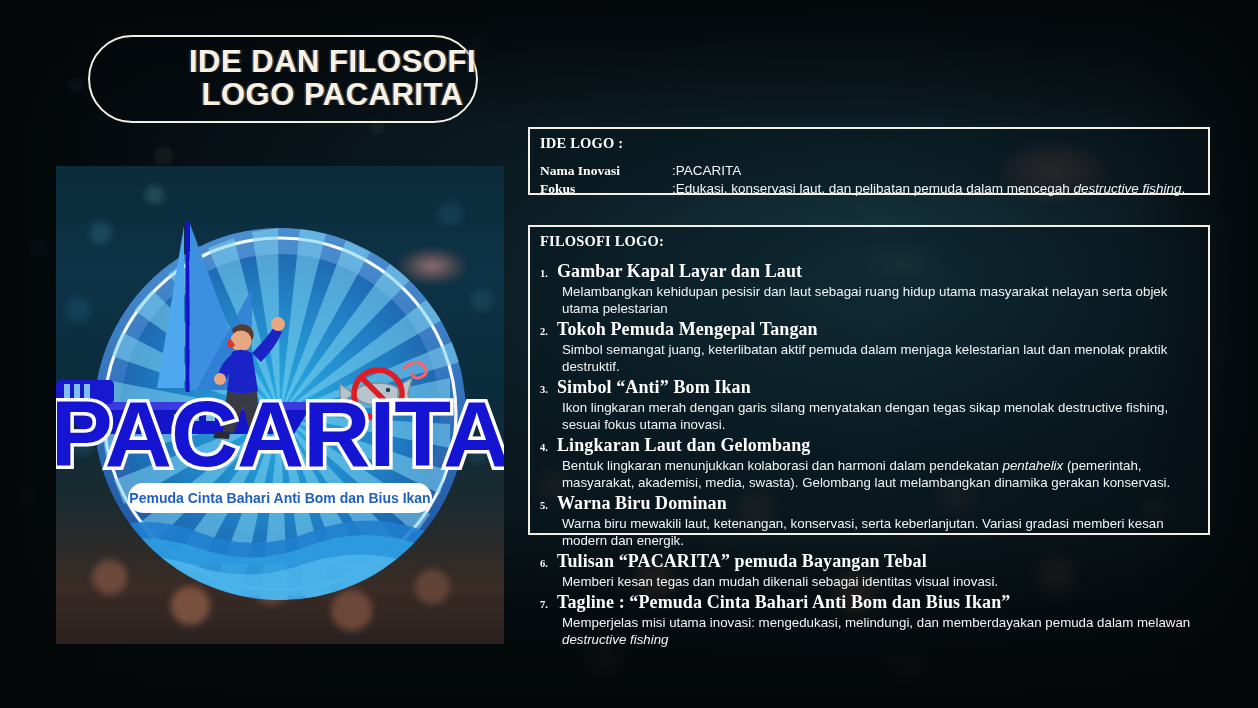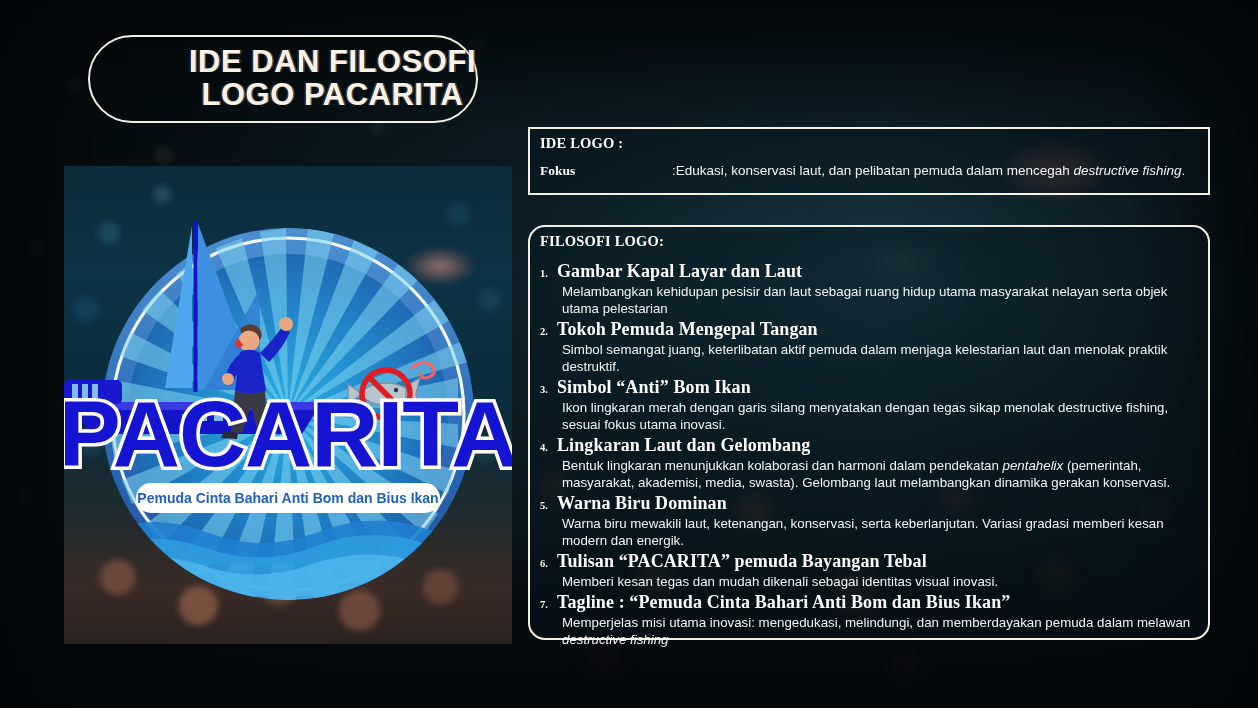--- a/index.html
+++ b/index.html
@@ -107,21 +107,21 @@
     line-height: 1.06;
     letter-spacing: 0.5px;
     color: #f6f2e6;
     text-shadow: 1.5px 0 0 rgba(200,120,40,0.55), -1.5px 0 0 rgba(60,120,200,0.45);
     white-space: pre-line;
   }
 
   
   #logo-frame {
     position: absolute;
-    left: 64px; top: 166px;
+    left: 56px; top: 166px;
     width: 448px; height: 478px;
     overflow: hidden;
     background: #07141b;
   }
   .logo-photo-bg {
     position: absolute; inset: 0;
     background:
       linear-gradient(180deg, #0c2b3a 0%, #0d3346 22%, #0a2c3c 48%, #1b2b30 70%, #3a2b26 88%, #2a2220 100%);
   }
   .logo-photo-tex {
@@ -154,21 +154,21 @@
   #logo-svg { position: absolute; inset: 0; }
 
   
   .info-box {
     position: absolute;
     border: 2px solid #f4f1e4;
     background: rgba(8,22,28,0.42);
     color: #ffffff;
   }
   #ide-box  { left: 528px; top: 127px;  width: 682px; height: 68px; }
-  #filo-box { left: 528px; top: 225px;  width: 682px; height: 415px; border-radius: 17px; }
+  #filo-box { left: 528px; top: 225px;  width: 682px; height: 310px; }
 
   .box-title {
     font-family: "Liberation Serif", serif;
     font-weight: bold;
     font-size: 14.5px;
     letter-spacing: 0.2px;
     color: #ffffff;
     padding: 6px 0 0 10px;
   }
 
@@ -358,20 +358,24 @@
         <rect x="72" y="317" width="304" height="30" rx="15" fill="#ffffff"></rect>
         <text x="224" y="337" text-anchor="middle" font-family="Liberation Sans, sans-serif" font-size="14" font-weight="bold" fill="#1f5fbf">Pemuda Cinta Bahari Anti Bom dan Bius Ikan</text>
       </g>
     </svg>
   </div>
 
   <div class="info-box" id="ide-box">
     <div class="box-title">IDE LOGO :</div>
     <div class="ide-rows" id="ide-rows">
         <div class="ide-row">
+          <div class="ide-label">Nama Inovasi</div>
+          <div class="ide-value">:PACARITA</div>
+        </div>
+        <div class="ide-row">
           <div class="ide-label">Fokus</div>
           <div class="ide-value">:Edukasi, konservasi laut, dan pelibatan pemuda dalam mencegah <i>destructive fishing</i>.</div>
         </div>
       </div>
   </div>
 
   <div class="info-box" id="filo-box">
     <div class="box-title">FILOSOFI LOGO:</div>
     <div class="filo-list" id="filo-list">
         <div class="filo-item">

